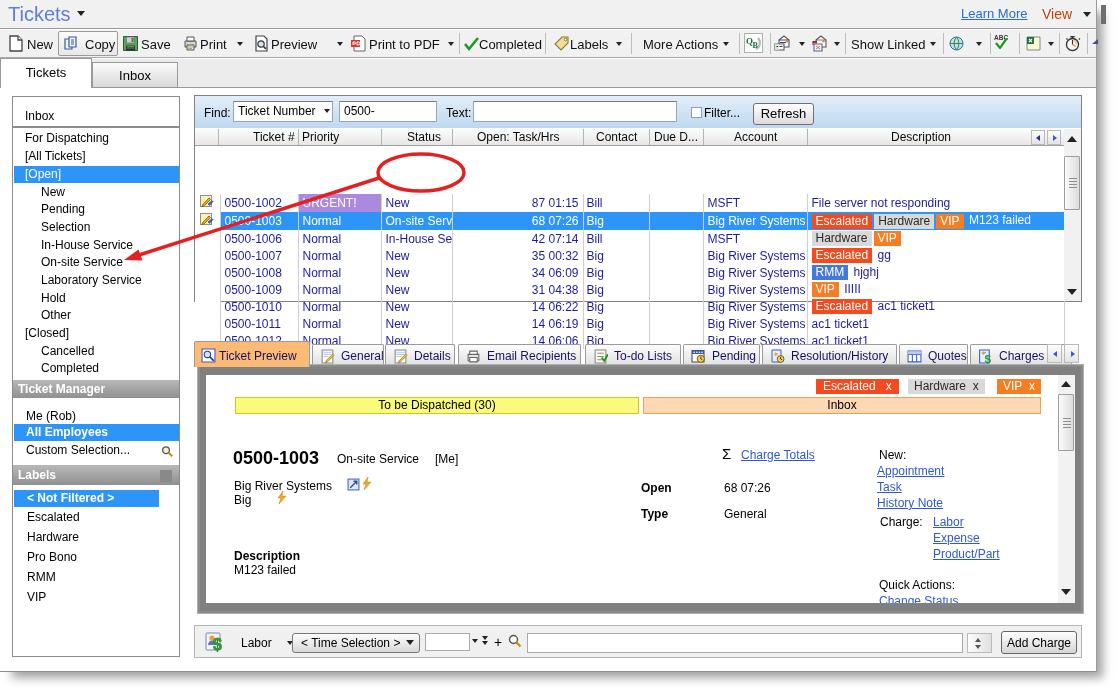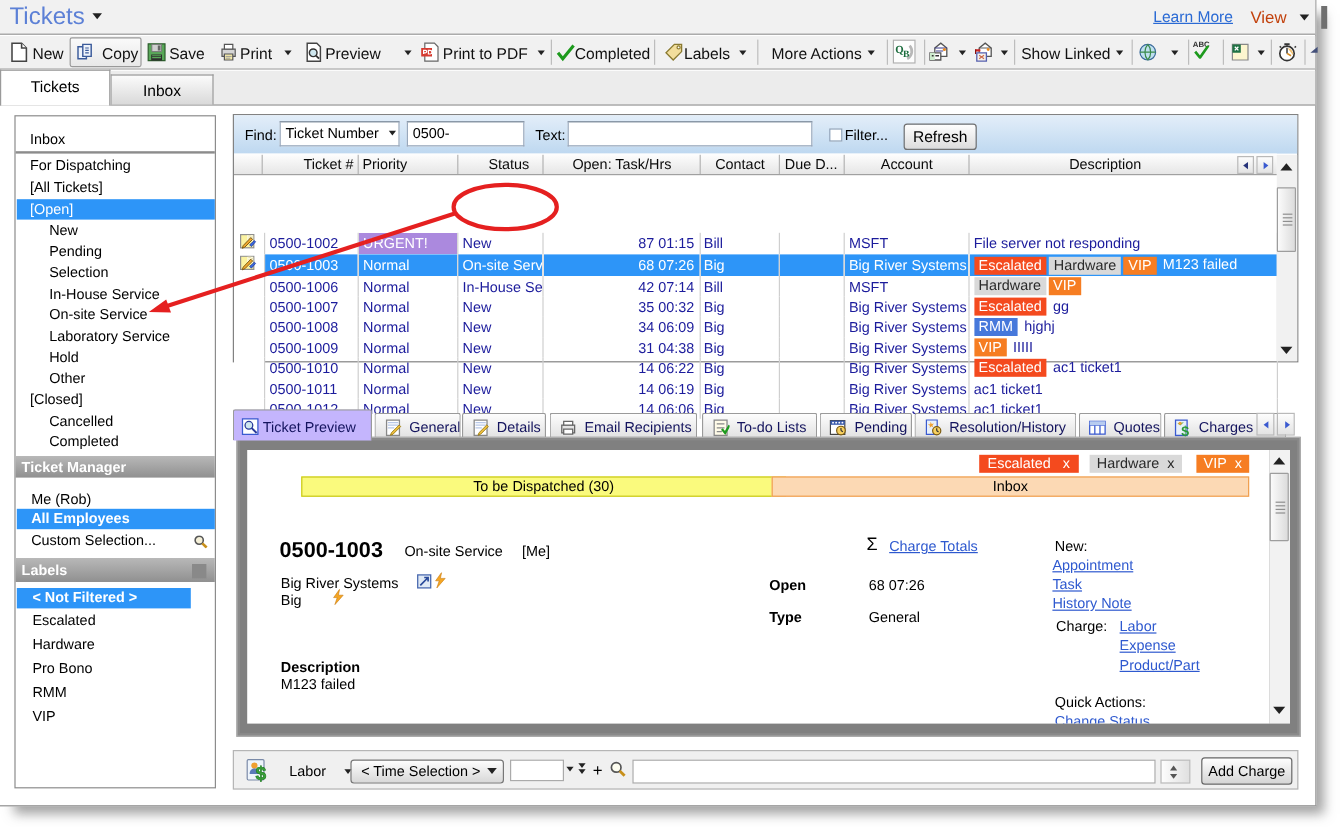--- a/index.html
+++ b/index.html
@@ -78,21 +78,21 @@
 #gsb { position:absolute; left:869px; top:33px; width:17px; height:172px; background:#f1f1f1; }
 
 #ticketbar { position:absolute; left:194px; top:314px; width:900px; height:25px;
   background:linear-gradient(#efefef,#dedede); border:1px solid #c2c2c2;
   font-size:12px; }
 
 #btabs { position:absolute; left:194px; top:341px; width:900px; height:26px; font-size:12px; color:#14145e; }
 .btab { position:absolute; top:3px; height:23px; background:linear-gradient(#fdfdfd,#dedede);
   border:1px solid #9a9a9a; border-bottom:none; border-radius:2px 2px 0 0; padding:4px 2px 0 28px;
   white-space:nowrap; overflow:hidden; }
-.btab-act { top:0px; height:26px; background:#c4b5fd; padding:7px 6px 0 24px; z-index:2; }
+.btab-act { top:0px; height:26px; background:#fdba74; padding:7px 6px 0 24px; z-index:2; }
 .bti { position:absolute; left:7px; top:4px; width:15px; height:15px; }
 .btab-act .bti { top:6px; left:6px; }
 
 #pv { position:absolute; left:197px; top:364px; width:887px; height:250px;
   border:1px solid #aeaeae; background:#8a8a8a; }
 #pvframe { position:absolute; left:2px; top:2px; width:881px; height:244px; background:#808080; }
 #pvcontent { position:absolute; left:8px; top:10px; width:852px; height:228px; background:#fff;
   overflow:hidden; font-size:12px; color:#000; }
 #pvsb { position:absolute; left:860px; top:10px; width:17px; height:228px; background:#f2f2f2; }
 .link { color:#2e59cf; text-decoration:underline; }
@@ -516,21 +516,21 @@
         <div class="abs" style="left:6px;top:6px;width:0;height:0;border-top:3.5px solid transparent;border-bottom:3.5px solid transparent;border-left:4.5px solid #3a5ad0"></div>
       </div>
     <div class="abs" style="left:0;top:26px;width:900px;height:1px"></div>
   </div>
   <div id="pv">
     <div id="pvframe"></div>
     <div id="pvcontent">
       <div class="badge b-esc abs" style="left:610px;top:4px;padding:0 7px">Escalated&nbsp;&nbsp;&nbsp;x</div>
       <div class="badge b-hw abs" style="left:702px;top:4px;padding:0 6px">Hardware&nbsp;&nbsp;x</div>
       <div class="badge b-vip abs" style="left:791px;top:4px;padding:0 6px">VIP&nbsp;&nbsp;x</div>
-      <div class="abs" style="left:45px;top:22px;width:404px;height:17px;background:#fafa7d;border:1px solid #c9c918;text-align:center;line-height:15px">To be Dispatched (30)</div>
+      <div class="abs" style="left:29px;top:22px;width:404px;height:17px;background:#fafa7d;border:1px solid #c9c918;text-align:center;line-height:15px">To be Dispatched (30)</div>
       <div class="abs" style="left:437px;top:22px;width:398px;height:17px;background:#fcd9b4;border:1px solid #f0a050;text-align:center;line-height:15px">Inbox</div>
       <div class="abs" style="left:27px;top:74px;font-size:18px;font-weight:bold;line-height:18px">0500-1003</div>
       <div class="abs" style="left:131px;top:77px">On-site Service</div>
       <div class="abs" style="left:229px;top:77px">[Me]</div>
       <div class="abs" style="left:28px;top:104px">Big River Systems</div>
       <svg class="abs" style="left:141px;top:103px;width:13px;height:13px" viewBox="0 0 12 12">
           <rect x="1" y="1" width="10" height="10" fill="#dfe9f5" stroke="#4a6ab0"></rect>
           <path d="M3 9l6-6M6 3h3v3" stroke="#2a4a9a" stroke-width="1.3" fill="none"></path>
         </svg>
       <svg class="abs" style="left:156px;top:102px;width:10px;height:13px" viewBox="0 0 10 13">

